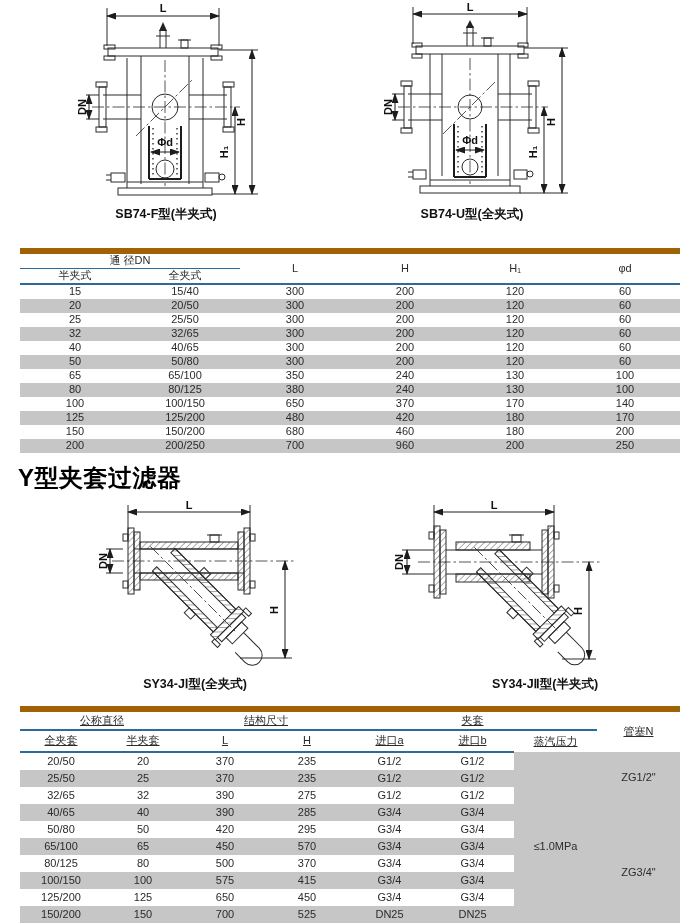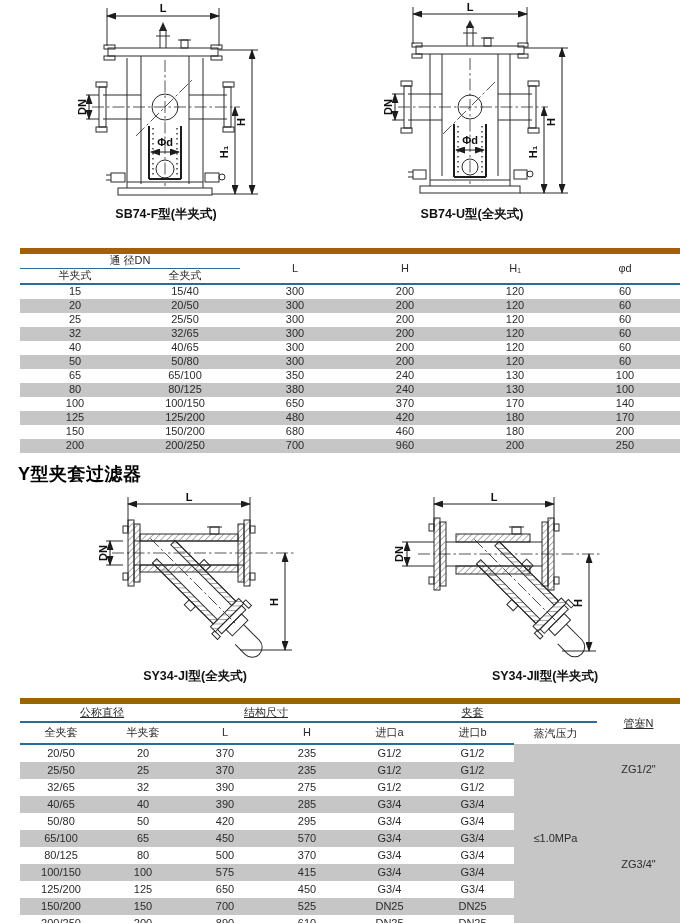--- a/index.html
+++ b/index.html
@@ -10,34 +10,34 @@
   
   svg .ln{stroke:#2b2b2b;stroke-width:1;fill:none;}
   svg .hf{stroke:#2b2b2b;stroke-width:1;}
   svg .cl{stroke:#2b2b2b;stroke-width:.8;fill:none;stroke-dasharray:12 3 2.5 3;}
   svg .bd{stroke:#1c1c1c;stroke-width:2;fill:none;}
   svg .dt{stroke:#2b2b2b;stroke-width:1.4;fill:none;stroke-dasharray:1.6 3.4;}
   svg .dl{stroke:#1c1c1c;stroke-width:1;fill:none;}
   svg .dim{font:600 11px "Liberation Sans",sans-serif;fill:#111;}
   svg .cap{font:bold 12.5px "Liberation Sans",sans-serif;fill:#111;}
   
-  h2.sec{margin:9px 4px 4px 18px;font-size:18px;font-weight:bold;color:#000;letter-spacing:.5px;}
+  h2.sec{margin:9px 4px 4px 18px;font-size:24px;font-weight:bold;color:#000;letter-spacing:.5px;}
   
   table.t{border-collapse:collapse;table-layout:fixed;width:660px;margin:16px 0 0 20px;
           border-top:6px solid #a16207;}
   table.t th,table.t td{text-align:center;vertical-align:middle;padding:0;
           font-size:11px;color:#2b2b2b;font-weight:normal;height:14px;line-height:1.05;}
   .hd{color:#2a6b99;font-weight:bold;}
   .bbl{border-bottom:1.5px solid #2a6b99;}
   .bbh{border-bottom:2px solid #2a6b99;}
   tr.g td{background:#c6c6c6;}
   #t2{margin-top:6px;}
   #t2 td{height:17px;}
   #t2 tr.hr1 th{height:17px;text-decoration:underline;}
-  #t2 tr.hr2 th{height:20px;}
+  #t2 tr.hr2 th{height:20px;text-decoration:underline;}
   #t2 td.mg{background:#c6c6c6;}
   #t2 tr.last td{border-bottom:2px solid #2a6b99;}
 </style>
 </head>
 <body>
 
 <div id="page">
 
   <div class="dia-row">
 

